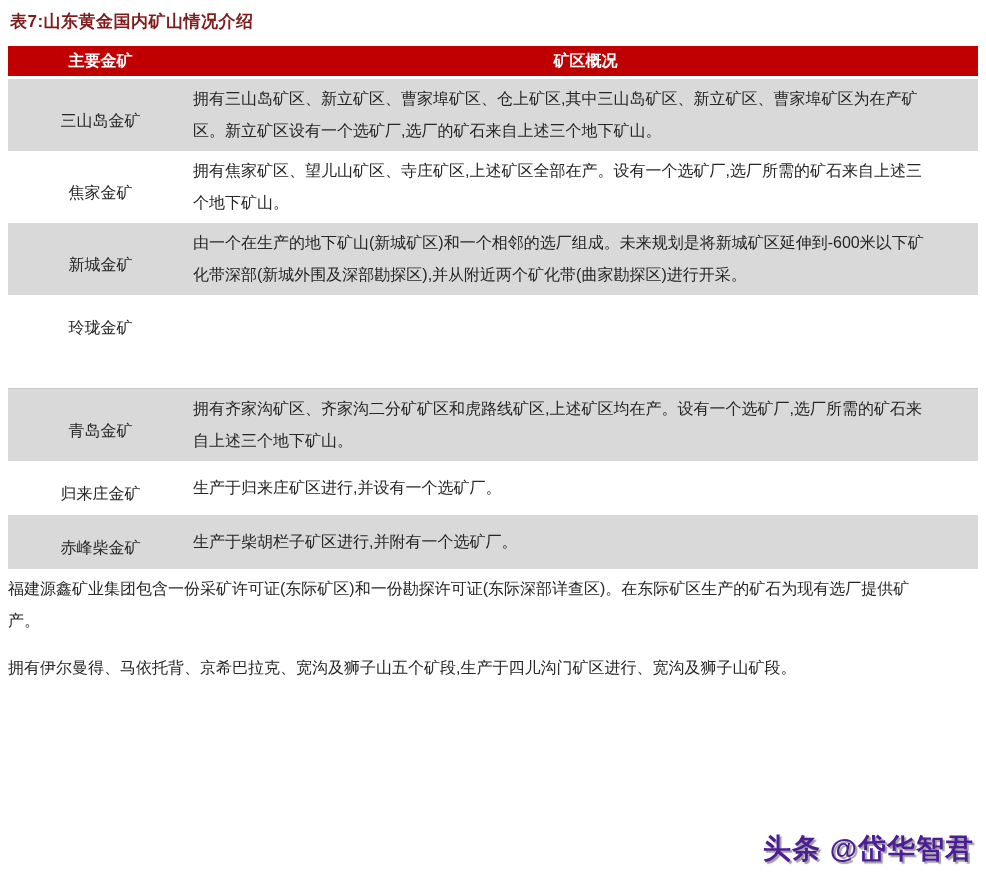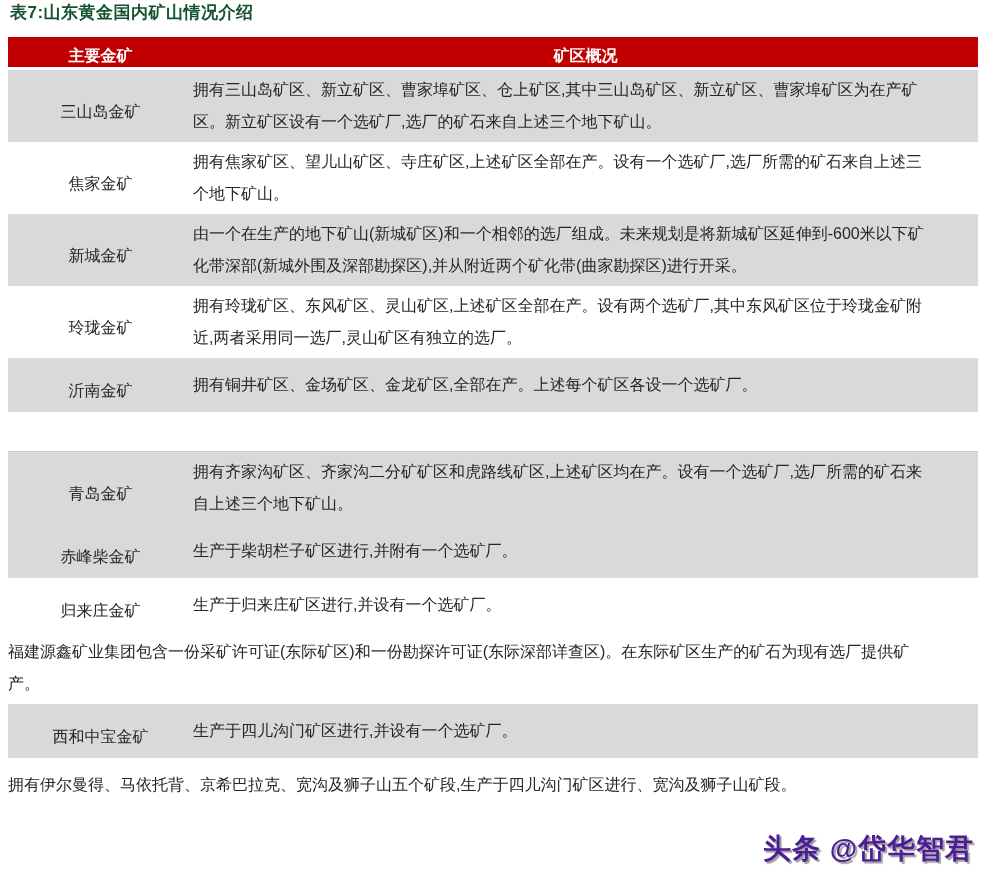--- a/index.html
+++ b/index.html
@@ -9,35 +9,35 @@
     font-family: "Liberation Sans", "DejaVu Sans", sans-serif;
   }
   .page {
     position: relative;
     width: 986px;
     height: 887px;
     background: #ffffff;
     overflow: hidden;
   }
   .doc-title {
-    margin: 1px 0 0 10px;
+    margin: 10px 0 0 10px;
     font-size: 17px;
     font-weight: bold;
-    color: #14532d;
+    color: #7f1d1d;
     letter-spacing: 0.5px;
   }
   .mine-table {
     margin: 13px 8px 0 8px;
     width: 970px;
     color: #262626;
     font-size: 16px;
   }
   .thead {
     display: flex;
-    align-items: flex-end;
+    align-items: center;
     height: 30px;
     background: #c00000;
     color: #ffffff;
     font-weight: bold;
     margin-bottom: 3px;
   }
   .thead .col-name {
     width: 185px;
     text-align: center;
   }
@@ -105,45 +105,36 @@
         <div class="row">
     <div class="cell-name">焦家金矿</div>
     <div class="cell-desc">拥有焦家矿区、望儿山矿区、寺庄矿区,上述矿区全部在产。设有一个选矿厂,选厂所需的矿石来自上述三个地下矿山。</div>
   </div>
         <div class="row shaded">
     <div class="cell-name">新城金矿</div>
     <div class="cell-desc">由一个在生产的地下矿山(新城矿区)和一个相邻的选厂组成。未来规划是将新城矿区延伸到-600米以下矿化带深部(新城外围及深部勘探区),并从附近两个矿化带(曲家勘探区)进行开采。</div>
   </div>
         <div class="row">
     <div class="cell-name">玲珑金矿</div>
-    <div class="cell-desc">拥有玲珑矿区、东风矿区、灵山矿区,上述矿区全部在产。设有两个选矿厂,其中东风矿区位于玲珑金矿附近,两者采用同一选厂,灵山矿区有独立的选厂。</div>
-  </div>
-        <div class="row shaded">
-    <div class="cell-name">沂南金矿</div>
-    <div class="cell-desc">拥有铜井矿区、金场矿区、金龙矿区,全部在产。上述每个矿区各设一个选矿厂。</div>
   </div>
         <div class="section-gap"></div>
         <div class="row shaded">
     <div class="cell-name">青岛金矿</div>
     <div class="cell-desc">拥有齐家沟矿区、齐家沟二分矿矿区和虎路线矿区,上述矿区均在产。设有一个选矿厂,选厂所需的矿石来自上述三个地下矿山。</div>
   </div>
+        <div class="row">
+    <div class="cell-name">归来庄金矿</div>
+    <div class="cell-desc">生产于归来庄矿区进行,并设有一个选矿厂。</div>
+  </div>
         <div class="row shaded">
     <div class="cell-name">赤峰柴金矿</div>
     <div class="cell-desc">生产于柴胡栏子矿区进行,并附有一个选矿厂。</div>
   </div>
         <div class="row">
-    <div class="cell-name">归来庄金矿</div>
-    <div class="cell-desc">生产于归来庄矿区进行,并设有一个选矿厂。</div>
-  </div>
-        <div class="row">
     <div class="cell-desc">福建源鑫矿业集团包含一份采矿许可证(东际矿区)和一份勘探许可证(东际深部详查区)。在东际矿区生产的矿石为现有选厂提供矿产。</div>
-  </div>
-        <div class="row shaded">
-    <div class="cell-name">西和中宝金矿</div>
-    <div class="cell-desc">生产于四儿沟门矿区进行,并设有一个选矿厂。</div>
   </div>
         <div class="row">
     <div class="cell-desc">拥有伊尔曼得、马依托背、京希巴拉克、宽沟及狮子山五个矿段,生产于四儿沟门矿区进行、宽沟及狮子山矿段。</div>
   </div>
       </div>
   </div>
 
   <div class="watermark">头条 @岱华智君</div>
 
 </div>

